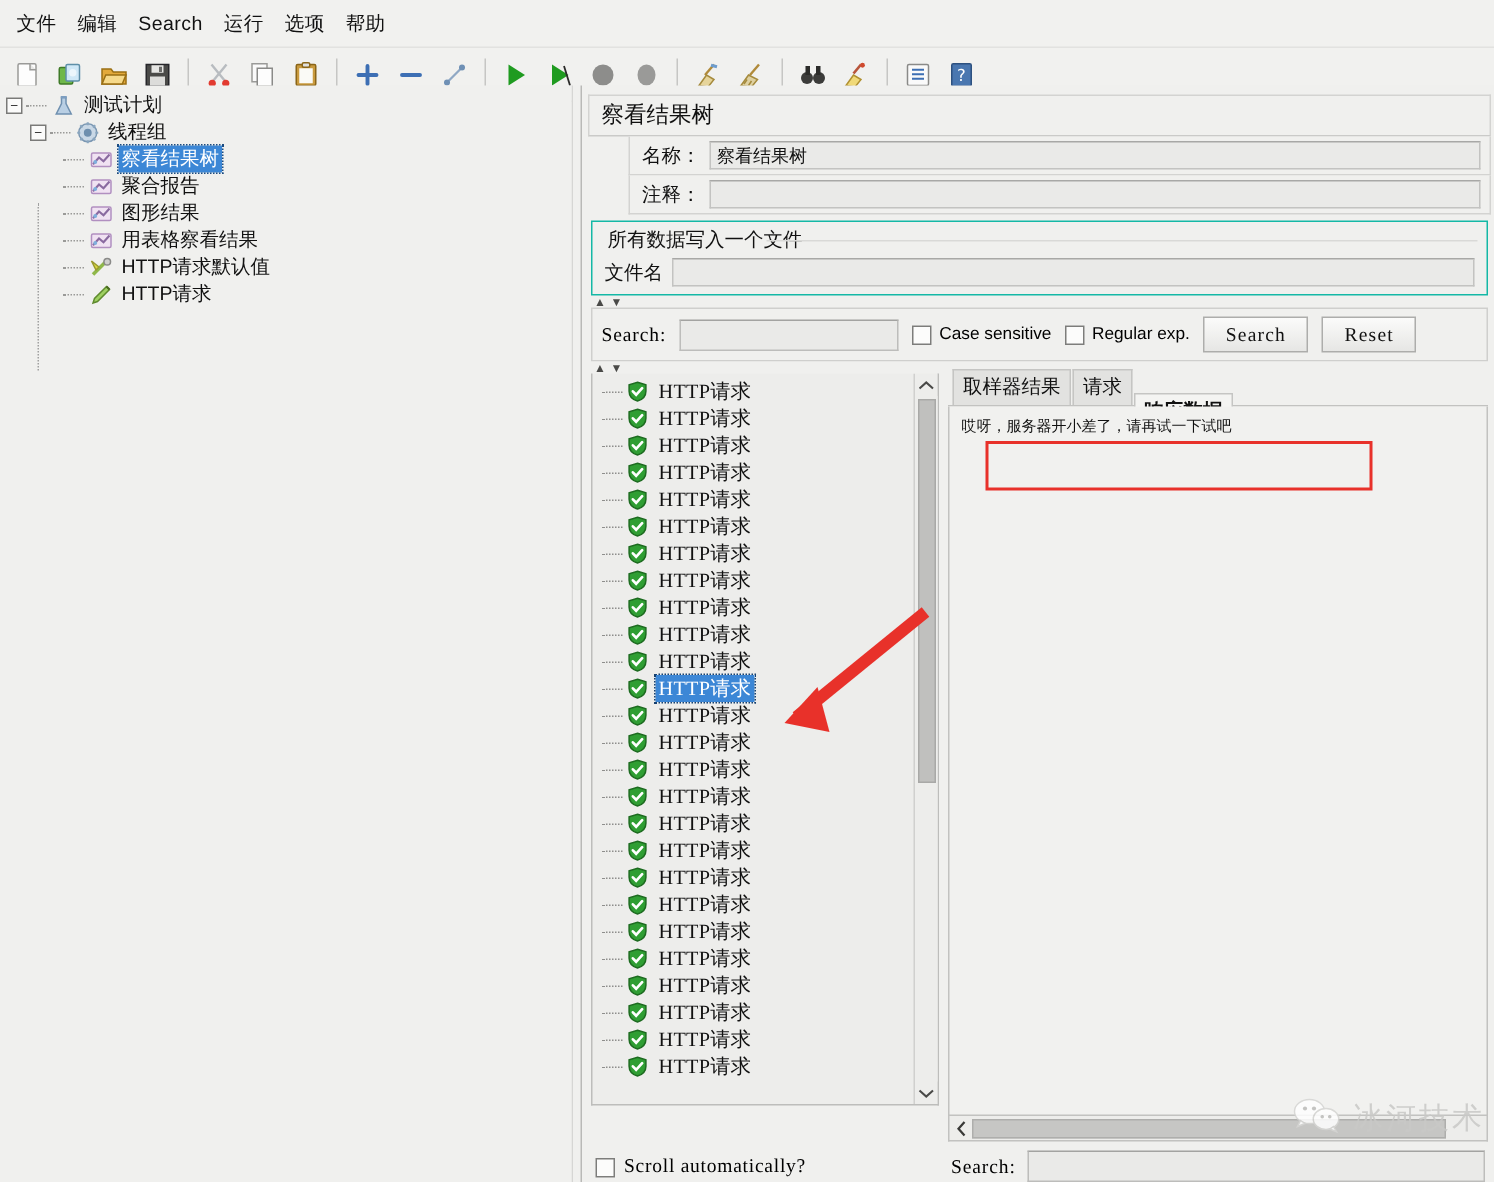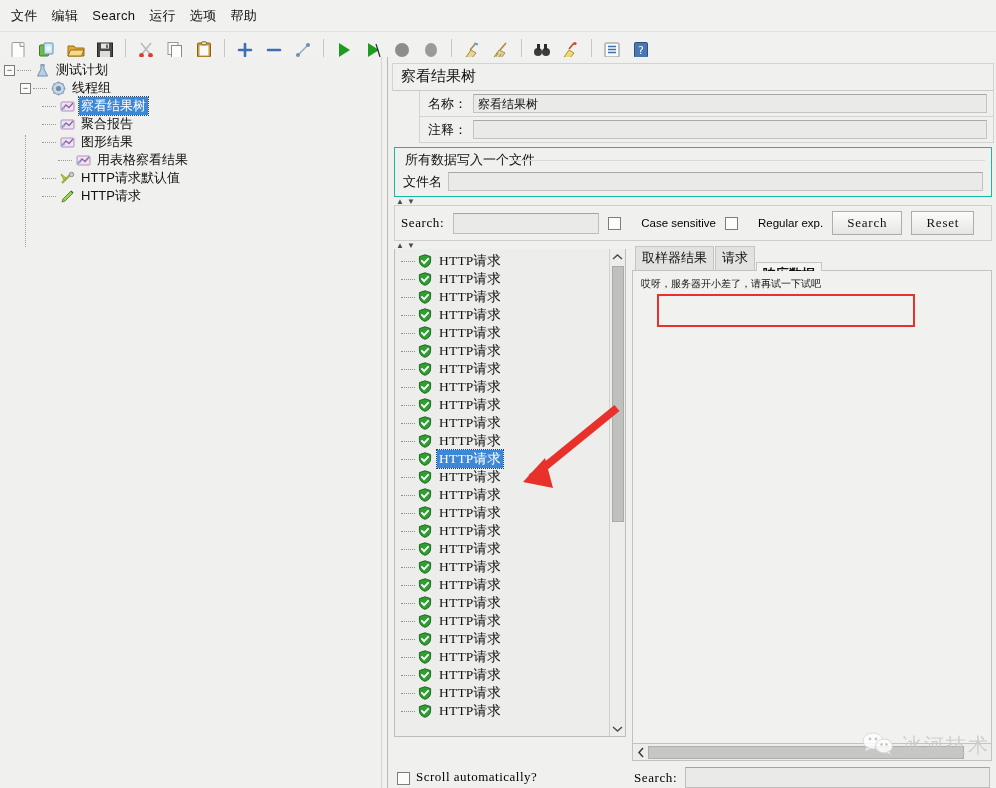--- a/index.html
+++ b/index.html
@@ -207,21 +207,21 @@
     border: 1px solid #bdbdbb;
     border-top-color: #a3a3a1;
   }
   .cbox {
     width: 13px; height: 13px;
     border: 1px solid #7d7d7b;
     background: #fcfcfb;
     display: inline-block;
     flex: 0 0 auto;
   }
-  .cb-wrap { display: flex; align-items: center; gap: 20px; }
+  .cb-wrap { display: flex; align-items: center; gap: 5px; }
   .cb-text { font-size: 11.5px; }
   .btn {
     border: 1px solid #adadab;
     background: linear-gradient(#fbfbfa, #e6e6e4);
     padding: 3px 14px;
     font-family: "Liberation Serif", "DejaVu Serif", serif;
     font-size: 13px;
     letter-spacing: .8px;
     color: #111;
   }
@@ -644,21 +644,21 @@
       <span class="tree-icon">
         <svg width="17" height="15" viewBox="0 0 17 15">
             <rect x="2" y="3" width="13" height="9" rx="1" fill="#f0e2f2" stroke="#b18fc0"></rect>
             <path d="M3 10.5L7 6l3 2.5 4-4.5" stroke="#8a6aa0" stroke-width="1.4" fill="none"></path>
             <circle cx="4.5" cy="9" r="1.3" fill="#7fb0dd"></circle>
           </svg>
       </span>
       <span class="tree-label">图形结果</span>
     </div>
 
-    <div class="tree-row" style="padding-left:58px;">
+    <div class="tree-row" style="padding-left:42px;">
       <span class="tree-dots"></span>
       <span class="tree-icon">
         <svg width="17" height="15" viewBox="0 0 17 15">
             <rect x="2" y="3" width="13" height="9" rx="1" fill="#f0e2f2" stroke="#b18fc0"></rect>
             <path d="M3 10.5L7 6l3 2.5 4-4.5" stroke="#8a6aa0" stroke-width="1.4" fill="none"></path>
             <circle cx="4.5" cy="9" r="1.3" fill="#7fb0dd"></circle>
           </svg>
       </span>
       <span class="tree-label">用表格察看结果</span>
     </div>

